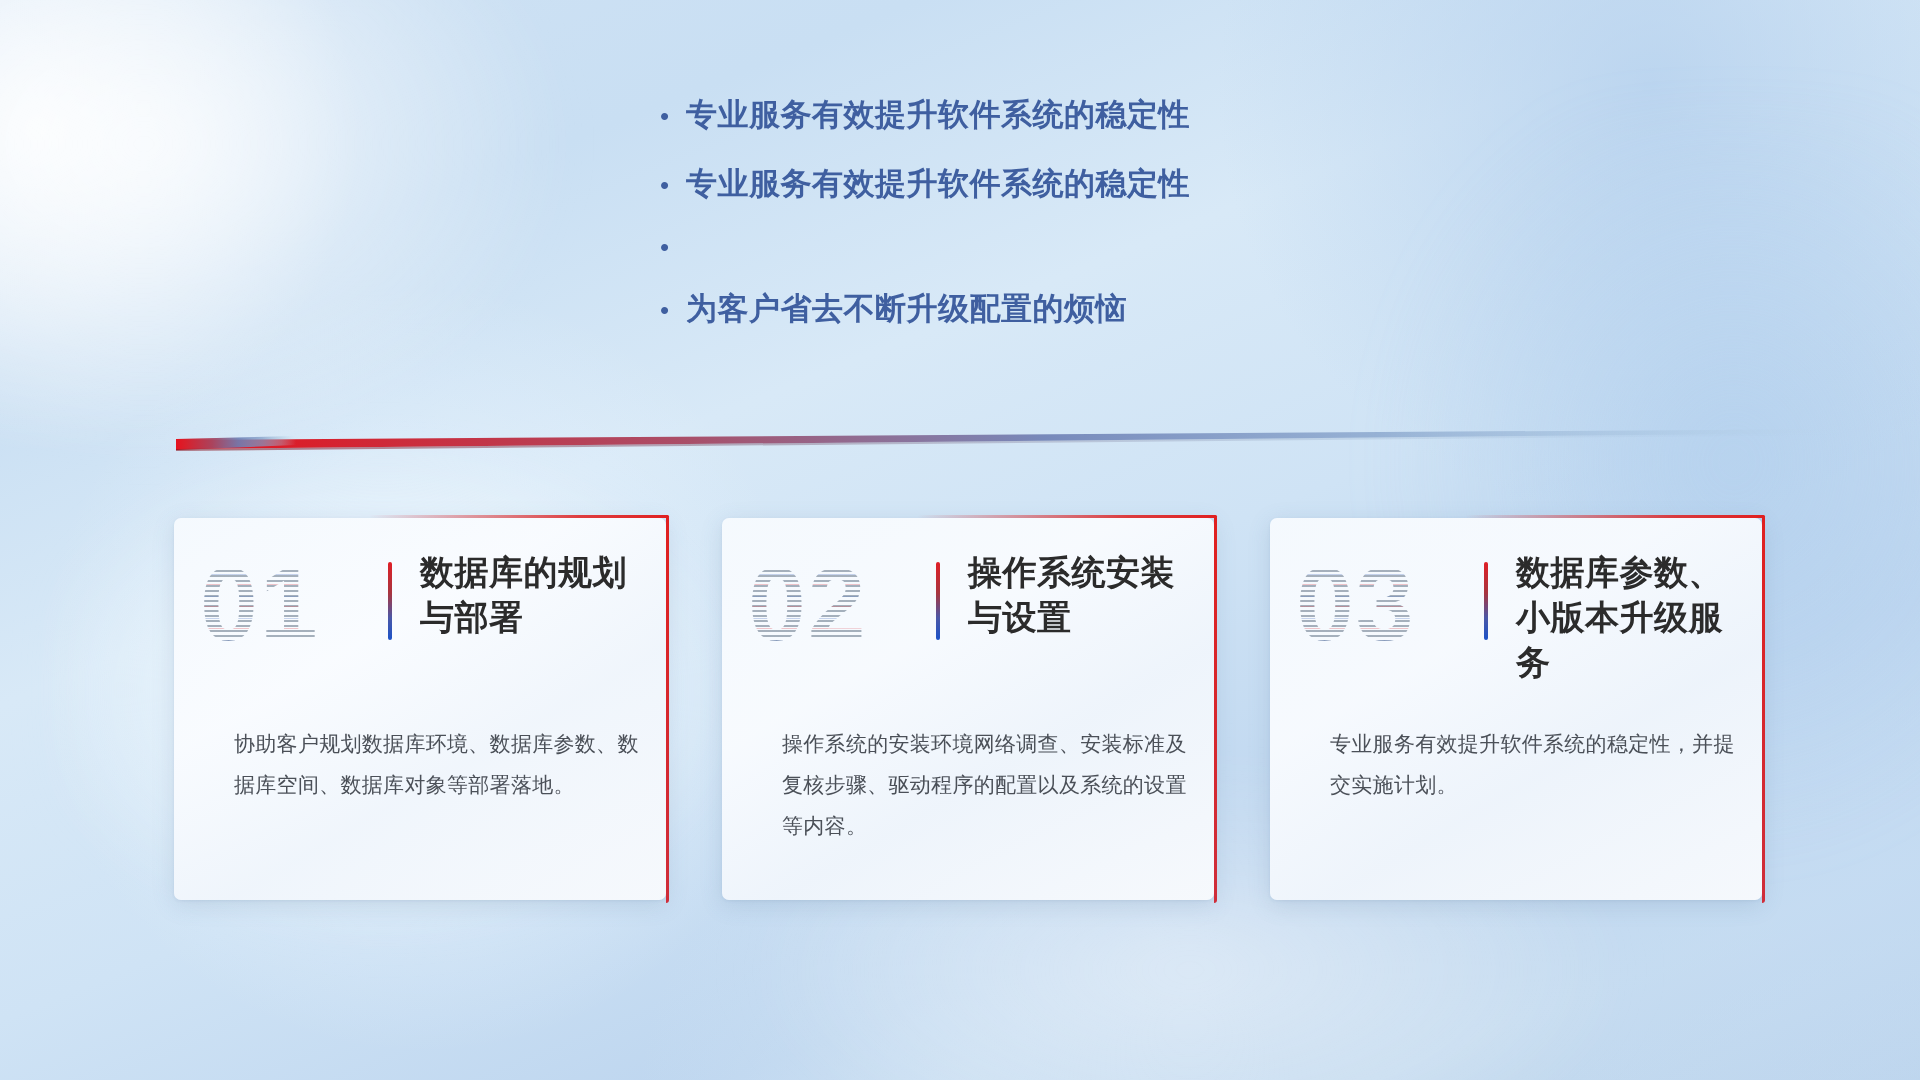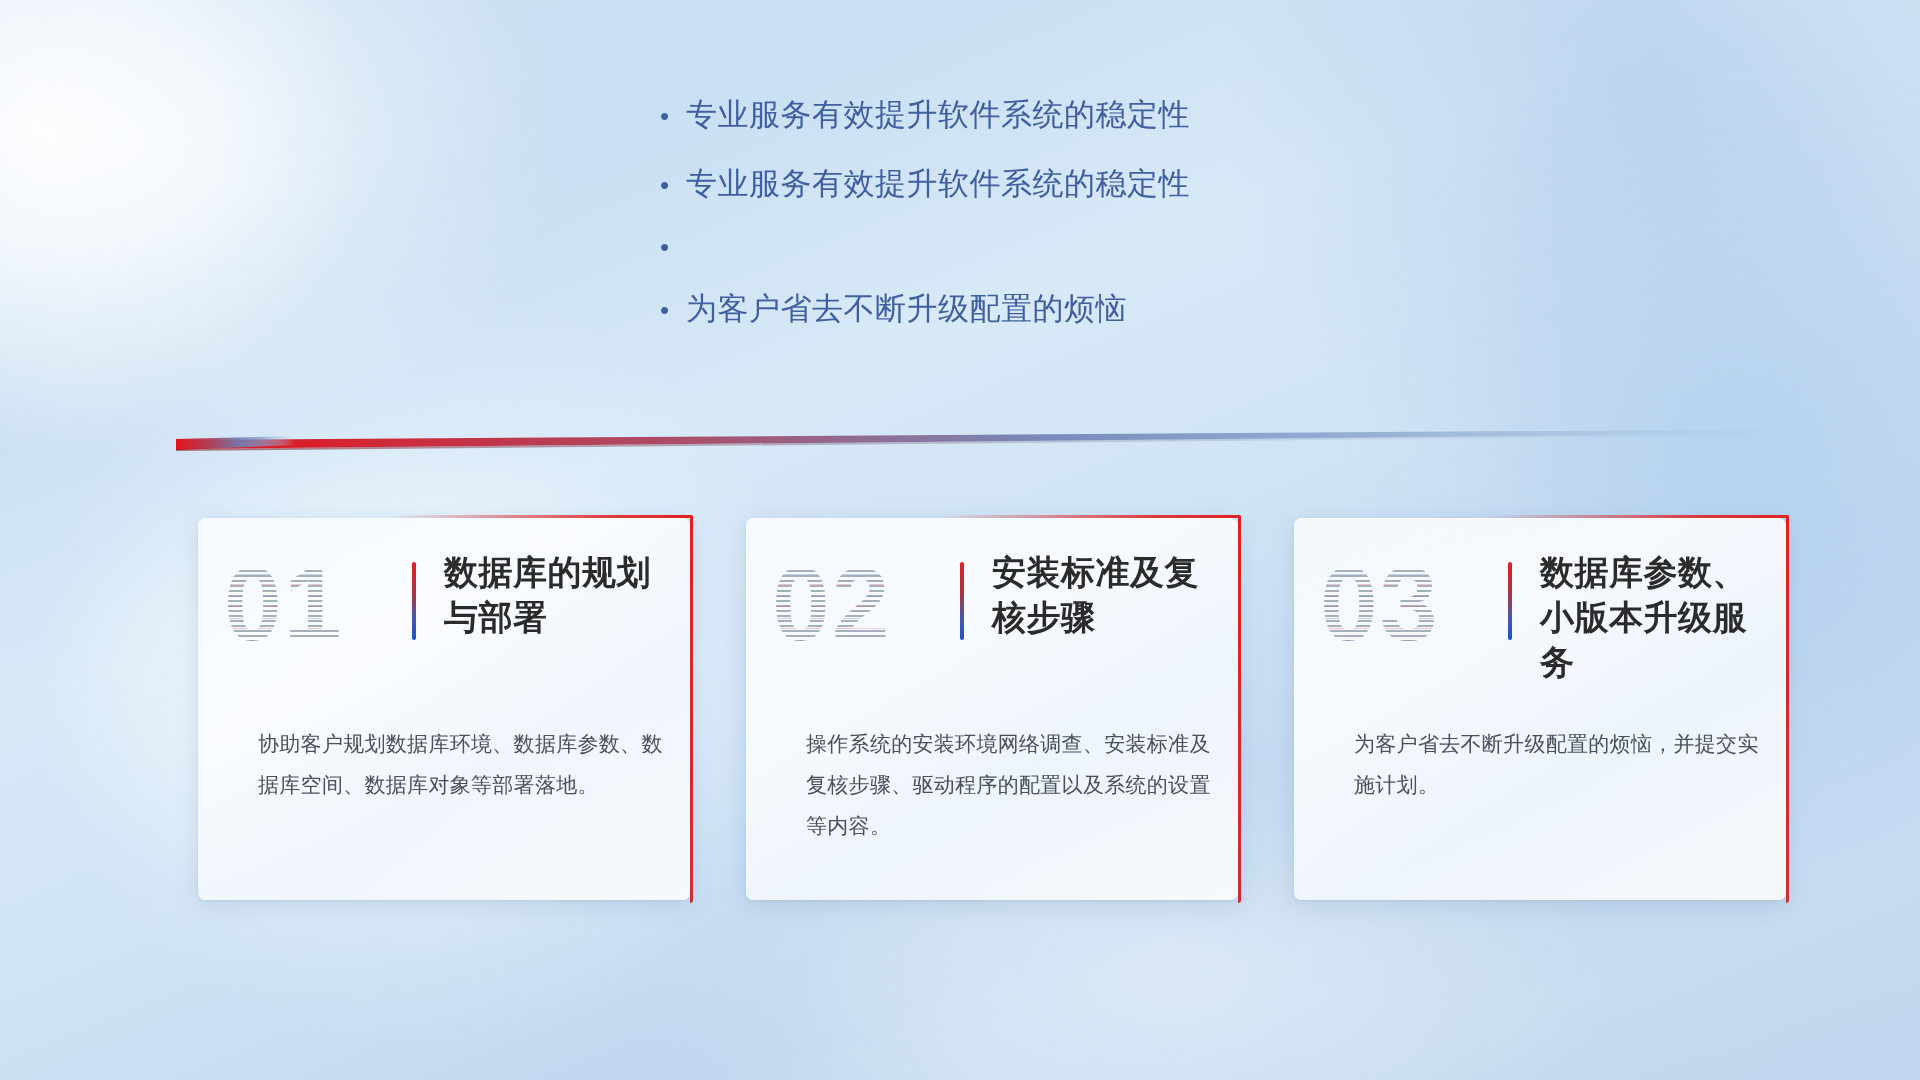--- a/index.html
+++ b/index.html
@@ -43,28 +43,28 @@
 
   
   .bullets{position:absolute;left:660px;top:96px;width:820px;}
   .bullet-row{display:flex;align-items:baseline;margin-bottom:30px;}
   .bullet-dot{
     width:26px;flex:0 0 26px;color:#3f5fa0;font-size:26px;line-height:1;
     text-align:left;
   }
   .bullet-text{
     color:#3f5fa0;font-size:31px;line-height:1.25;letter-spacing:.5px;
-    font-weight:400;white-space:nowrap;
+    font-weight:700;white-space:nowrap;
   }
 
   
   .divider{position:absolute;left:176px;top:418px;width:1672px;height:34px;}
 
   
-  .cards{position:absolute;left:198px;top:518px;display:flex;gap:56px;}
+  .cards{position:absolute;left:174px;top:518px;display:flex;gap:56px;}
   .card{
     position:relative;width:492px;height:382px;border-radius:7px;
     background:linear-gradient(150deg, rgba(246,250,254,.96) 0%, rgba(250,252,255,.93) 35%, rgba(241,246,252,.93) 62%, rgba(248,250,253,.95) 100%);
     box-shadow:0 5px 22px rgba(80,110,150,.17), 0 1px 3px rgba(80,110,150,.10);
     overflow:visible;
   }
   .card::after{
     content:"";position:absolute;right:-3px;top:-3px;bottom:-3px;width:3px;
     border-radius:0 6px 6px 0;
     background:linear-gradient(180deg,#e02020 0%, #d8262b 45%, #cf2d3a 100%);
@@ -182,29 +182,29 @@
         <div class="card-title">数据库的规划与部署</div>
       </div>
       <div class="card-body">协助客户规划数据库环境、数据库参数、数据库空间、数据库对象等部署落地。</div>
     </div>
 
     <div class="card">
       <div class="card-head">
         <div class="card-num">02</div>
         <div class="card-num-tint">02</div>
         <div class="card-rule"></div>
-        <div class="card-title">安装标准及复核步骤</div>
+        <div class="card-title">操作系统安装与设置</div>
       </div>
       <div class="card-body">操作系统的安装环境网络调查、安装标准及复核步骤、驱动程序的配置以及系统的设置等内容。</div>
     </div>
 
     <div class="card">
       <div class="card-head">
         <div class="card-num">03</div>
         <div class="card-num-tint">03</div>
         <div class="card-rule"></div>
         <div class="card-title">数据库参数、小版本升级服务</div>
       </div>
-      <div class="card-body">为客户省去不断升级配置的烦恼，并提交实施计划。</div>
+      <div class="card-body">专业服务有效提升软件系统的稳定性，并提交实施计划。</div>
     </div>
 
   </div>
 </div>
 
 </body></html>

